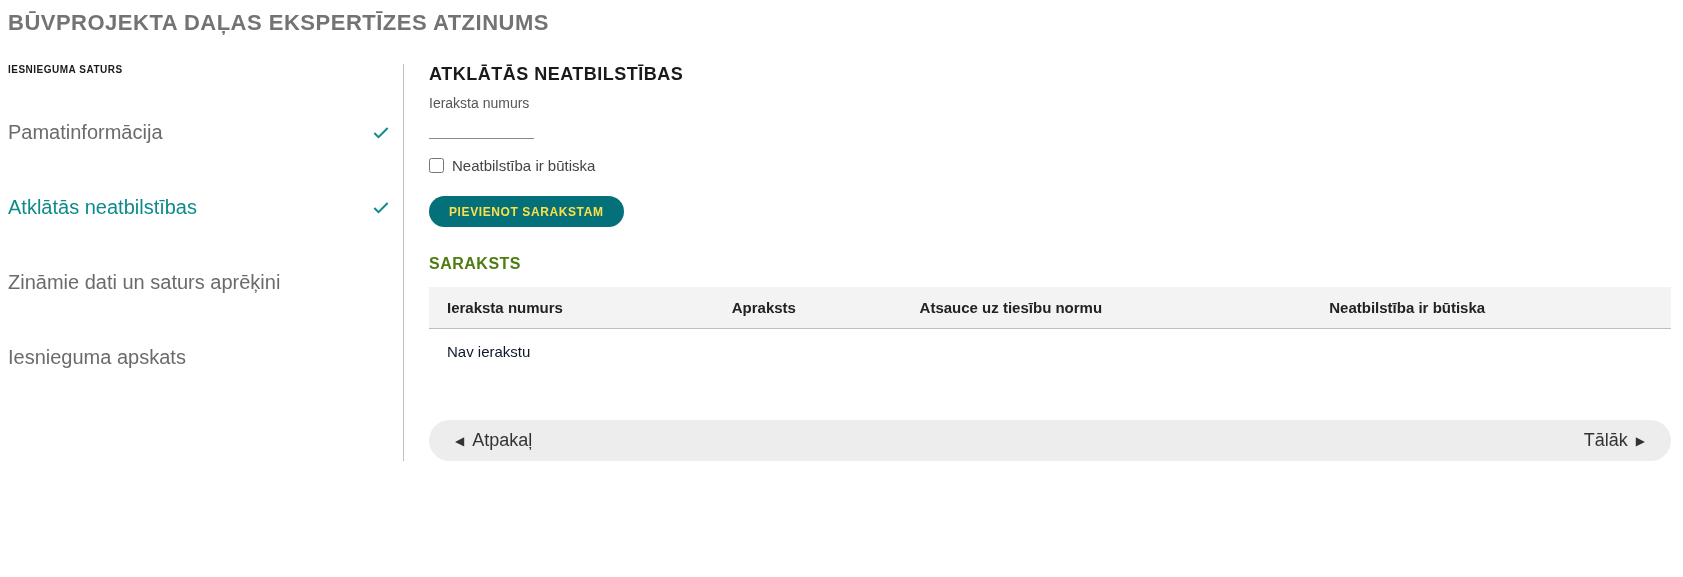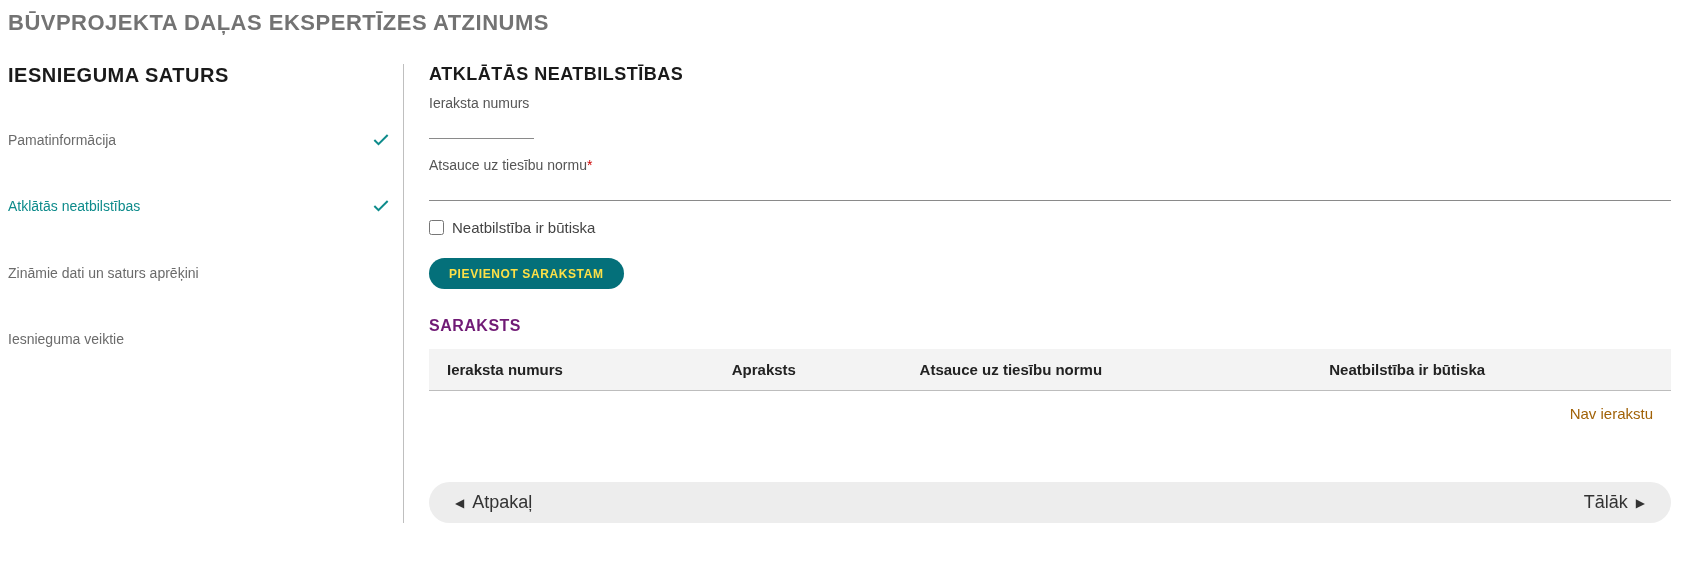--- a/index.html
+++ b/index.html
@@ -26,31 +26,31 @@
     
     .sidebar {
       width: 395px;
       flex-shrink: 0;
       padding-right: 12px;
     }
     .sidebar-title {
       font-family: "Arial Narrow", Arial, sans-serif;
       font-stretch: condensed;
       font-weight: 700;
-      font-size: 20px;
+      font-size: 10px;
       letter-spacing: 0.5px;
       color: #1a1a1a;
       text-transform: uppercase;
       margin-bottom: 8px;
     }
     .sidebar-item {
       display: flex;
       align-items: center;
       justify-content: space-between;
-      font-size: 14px;
+      font-size: 20px;
       color: #6b6b6b;
       padding: 3px 0;
       cursor: pointer;
       line-height: 1.45;
       margin-top: 40px;
     }
     .sidebar-item.active { color: #0d8b8b; }
     .check-icon { color: #0d8b8b; display: inline-flex; align-items: center; }
     .check-icon svg { width: 20px; height: 20px; stroke: #0d8b8b; stroke-width: 2.4; fill: none; }
 
@@ -70,21 +70,21 @@
       color: #1a1a1a;
       text-transform: uppercase;
       margin-bottom: 10px;
     }
     .sub-title {
       font-family: "Arial Narrow", Arial, sans-serif;
       font-stretch: condensed;
       font-weight: 700;
       font-size: 16px;
       letter-spacing: 0.5px;
-      color: #701a75;
+      color: #4d7c0f;
       text-transform: uppercase;
       margin-top: 28px;
       margin-bottom: 14px;
     }
     .form-group { margin-bottom: 18px; }
     .form-label { font-size: 14px; color: #555; margin-bottom: 4px; display: block; }
     .required { color: #c00; }
     .input-line {
       border: none;
       border-bottom: 1px solid #8a8a8a;
@@ -145,23 +145,22 @@
       text-align: left;
       font-size: 15px;
       font-weight: 700;
       color: #222;
       background: #f3f3f3;
       border-bottom: 1px solid #bdbdbd;
       padding: 12px 18px;
     }
     .table tbody td {
       font-size: 15px;
-      color: #a16207;
+      color: #0f172a;
       padding: 14px 18px;
-      text-align: right;
     }
 
     
     .navbar {
       margin-top: 46px;
       background: #ededed;
       border-radius: 26px;
       display: flex;
       justify-content: space-between;
       align-items: center;
@@ -206,39 +205,33 @@
           </svg>
       </span>
     </div>
 
 
     <div class="sidebar-item">
       <span>Zināmie dati un saturs aprēķini</span>
     </div>
 
     <div class="sidebar-item">
-      <span>Iesnieguma veiktie</span>
+      <span>Iesnieguma apskats</span>
     </div>
   </aside>
 
   <main class="main">
     <div class="section-title">Atklātās neatbilstības</div>
 
     <div class="form-group">
       <label class="form-label">Ieraksta numurs</label>
       <input type="text" class="input-line input-short" value="" style="">
     </div>
 
 
-    <div class="form-group">
-      <label class="form-label">
-        <span>Atsauce uz tiesību normu</span><span class="required">*</span>
-      </label>
-      <input type="text" class="input-line input-full" value="" style="">
-    </div>
 
     <div class="checkbox-row">
       <input type="checkbox" style="">
       <span>Neatbilstība ir būtiska</span>
     </div>
 
     <button class="btn-primary">Pievienot sarakstam</button>
 
     <div class="sub-title">Saraksts</div>
 

